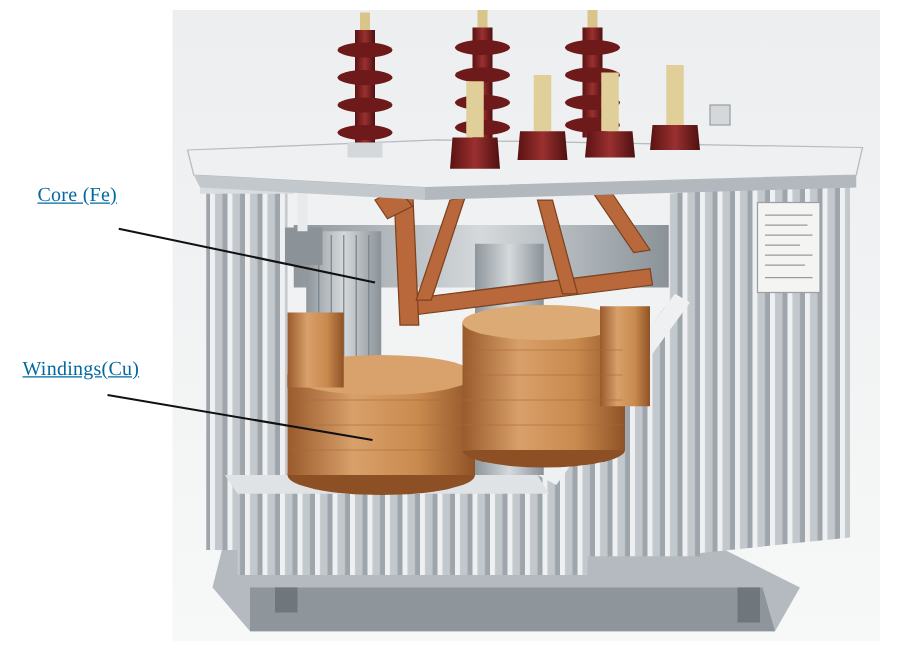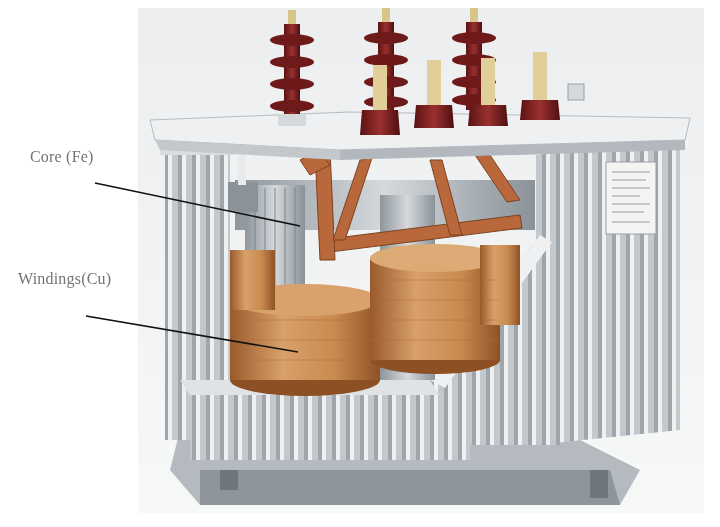--- a/index.html
+++ b/index.html
@@ -1,20 +1,20 @@
 <!DOCTYPE html>
 <html><head>
 <meta charset="utf-8">
 <style>
   html,body{margin:0;padding:0;background:#ffffff;}
   body{width:720px;height:527px;overflow:hidden;position:relative;font-family:"Liberation Serif","DejaVu Serif",serif;}
   #stage{position:absolute;left:0;top:0;width:720px;height:527px;}
-  .label{position:absolute;font-size:16px;color:#737373;white-space:nowrap;letter-spacing:0.2px;}
+  .label{position:absolute;font-size:16px;color:#0369a1;white-space:nowrap;letter-spacing:0.2px;text-decoration:underline;}
   #lbl-core{left:30px;top:148px;}
-  #lbl-wind{left:18px;top:270px;}
+  #lbl-wind{left:18px;top:287px;}
 </style>
 </head>
 <body>
 
 <svg id="stage" viewBox="0 0 720 527" width="720" height="527" xmlns="http://www.w3.org/2000/svg">
   <defs>
     <linearGradient id="bg" x1="0" y1="0" x2="0" y2="1">
       <stop offset="0" stop-color="#eceeef"></stop>
       <stop offset="1" stop-color="#f7f8f8"></stop>
     </linearGradient>

